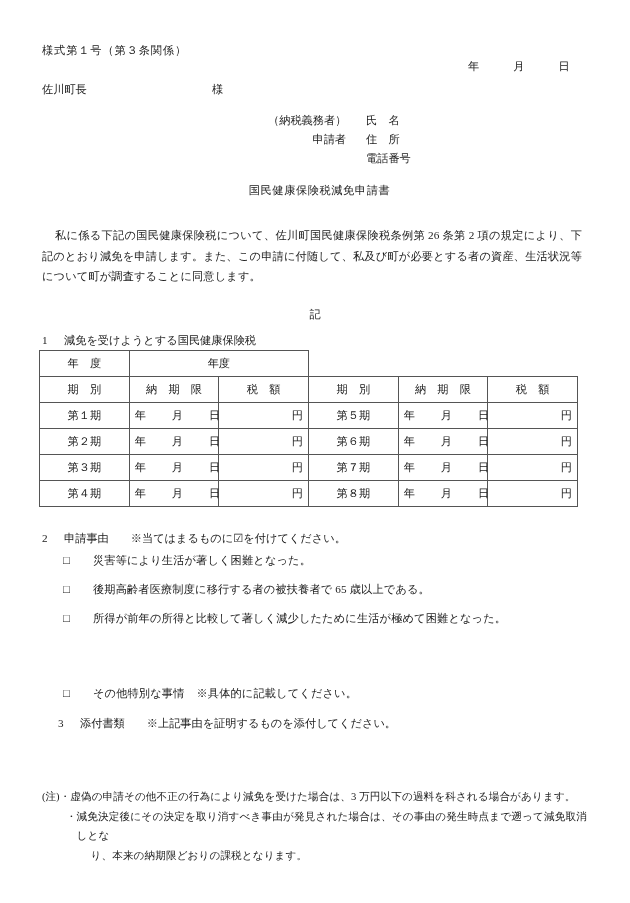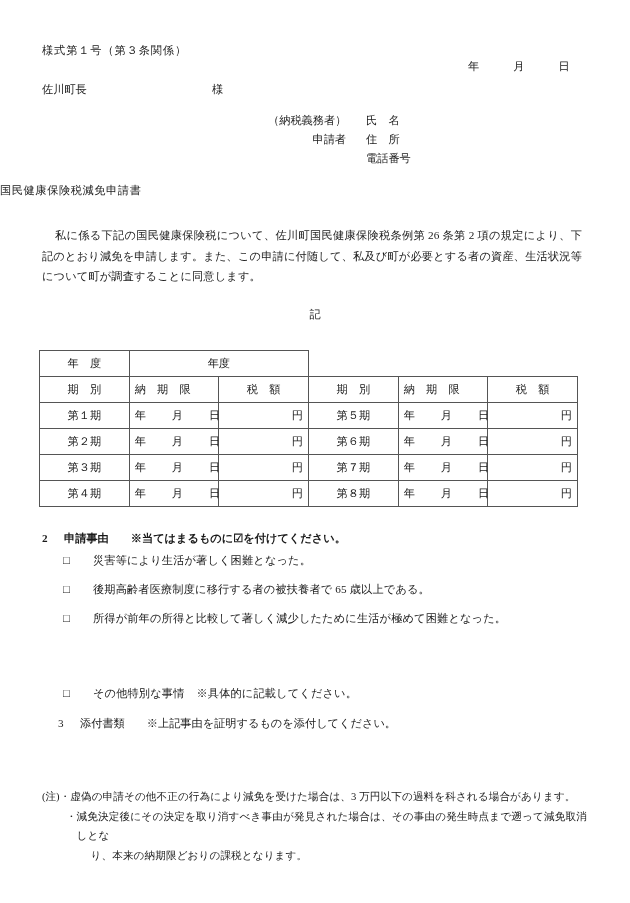--- a/index.html
+++ b/index.html
@@ -66,23 +66,23 @@
     box-sizing: border-box;
     white-space: pre;
   }
   #applicant-block .lbl-right {
     white-space: pre;
   }
 
   
   #doc-title {
     position: absolute;
-    left: 0; top: 183px;
+    left: 8px; top: 183px;
     width: 623px;
-    text-align: left;
+    text-align: center;
     letter-spacing: 0.6px;
   }
 
   
   #body-paragraph {
     position: absolute;
     left: 42px;
     top: 225px;
     width: 540px;
     line-height: 20.5px;
@@ -99,21 +99,21 @@
     text-align: center;
   }
 
   
   .section-head {
     position: absolute;
     left: 42px;
     white-space: pre;
   }
   #section-1-head { top: 333px; }
-  #section-2-head { top: 531px; font-weight: bold; }
+  #section-2-head { top: 531px; }
   #section-3-head { top: 716px; margin-left: 16px; }
   .section-head .num { display: inline-block; width: 22px; }
   .section-head .note { padding-left: 22px; }
 
   
   #tax-table {
     position: absolute;
     left: 39px;
     top: 350px;
     width: 539px;
@@ -126,21 +126,21 @@
     height: 25px;
     padding: 0 5px;
     vertical-align: middle;
     white-space: pre;
     margin-top: 32px;
   }
   #tax-table td.noborder {
     border: none;
   }
   .c-period  { width: 62px;  text-align: center; }
-  .c-due     { width: 135px; }
+  .c-due     { width: 135px; text-align: center; }
   .c-amount  { width: 75px;  text-align: right; }
   .due-line  { display: inline-block; }
   .due-line .y { margin-right: 26px; }
   .due-line .m { margin-right: 26px; }
   .year-cell-1 { text-align: center; }
   .year-cell-2 { text-align: center; }
 
   
   #reason-list {
     position: absolute;
@@ -213,20 +213,21 @@
       <span class="lbl-right">電話番号</span>
     </div>
   </div>
 
   <div id="doc-title">国民健康保険税減免申請書</div>
 
   <div id="body-paragraph">私に係る下記の国民健康保険税について、佐川町国民健康保険税条例第 26 条第 2 項の規定により、下記のとおり減免を申請します。また、この申請に付随して、私及び町が必要とする者の資産、生活状況等について町が調査することに同意します。</div>
 
   <div id="ki-mark">記</div>
 
+  <div class="section-head" id="section-1-head"><span class="num">1</span><span>減免を受けようとする国民健康保険税</span></div>
 
   <table id="tax-table">
     <tbody>
       <tr>
         <td class="year-cell-1">年　度</td>
         <td class="year-cell-2" colspan="2">年度</td>
         <td class="noborder"></td>
         <td class="noborder"></td>
         <td class="noborder"></td>
       </tr>

